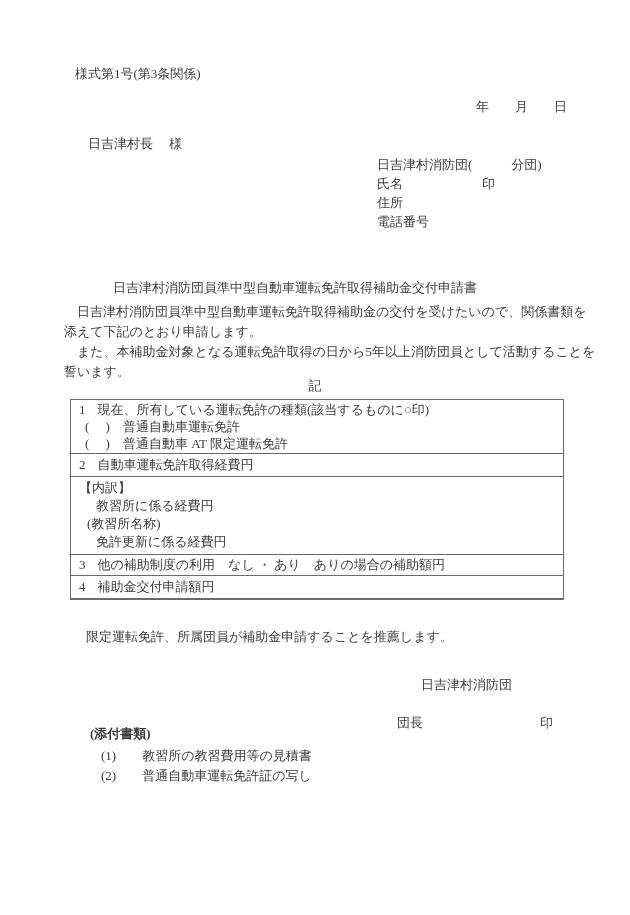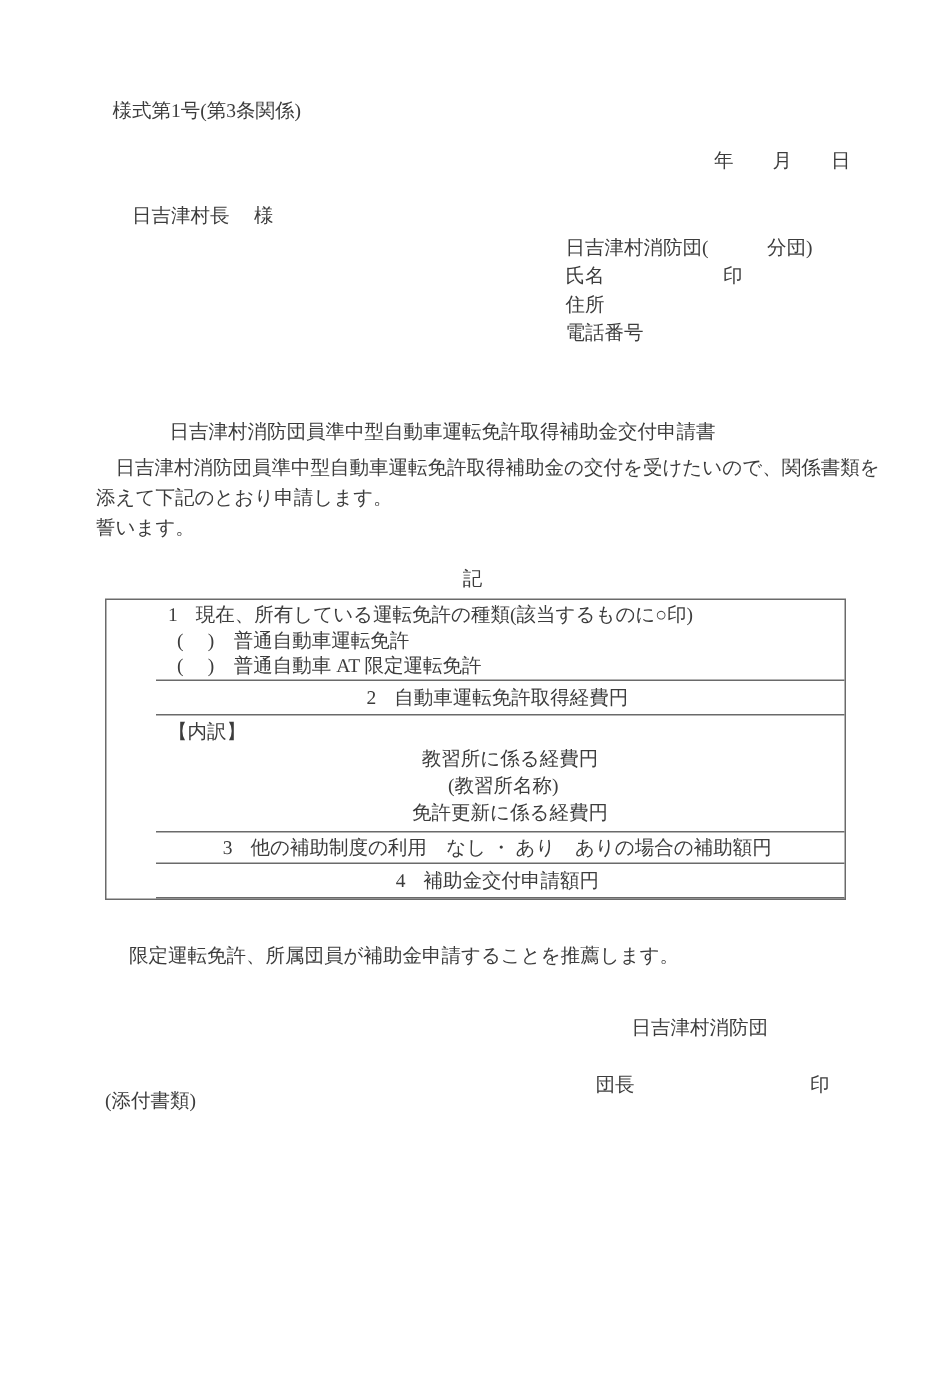--- a/index.html
+++ b/index.html
@@ -30,38 +30,38 @@
 
   
   #main-table {
     position: absolute;
     left: 70px; top: 399px;
     width: 494px;
     border: 1px solid #6a6a6a;
     box-sizing: border-box;
     background: #ffffff;
   }
-  .t-row { border-bottom: 1px solid #6a6a6a; line-height: 18px; padding: 2px 12px 2px 8px; margin-left: 33px; }
+  .t-row { border-bottom: 1px solid #6a6a6a; line-height: 18px; padding: 2px 12px 2px 8px; }
   .t-row.r1 { line-height: 17px; padding: 1px 12px 1px 8px; }
   .t-row.rbk { padding: 2px 12px 3px 8px; }
   .t-row.r3 { padding: 1px 12px 1px 8px; }
   .t-row.r5 { padding: 4px 12px 4px 8px; border-bottom: none; }
   .t-no { display: inline-block; margin-right: 12px; }
-  .flexline { display: flex; justify-content: center; white-space: nowrap; }
+  .flexline { display: flex; justify-content: flex-start; white-space: nowrap; }
   .opt-line { padding-left: 6px; }
   .bk-item  { padding-left: 17px; }
   .bk-name  { padding-left: 8px; }
   .r5-label { margin-right: 20px; }
 
   #recommendation { left: 64px; top: 629px; text-indent: 22px; }
   #bottom-org     { left: 421px; top: 677px; }
   #bottom-role    { left: 397px; top: 695px; margin-top: 20px; }
   #bottom-role .seal { margin-left: 117px; }
 
-  #attachments-header { left: 70px;  top: 726px; }
+  #attachments-header { left: 90px;  top: 726px; font-weight: bold; }
   #attachment-items   { left: 101px; top: 746px; line-height: 20px; }
   .att-text { margin-left: 26px; }
 </style>
 </head>
 <body>
 
 <div class="page">
 
   <div class="abs" id="form-number">様式第1号(第3条関係)</div>
 
@@ -76,20 +76,21 @@
     </div>
     <div>住所</div>
     <div>電話番号</div>
   </div>
 
   <div class="abs" id="doc-title">日吉津村消防団員準中型自動車運転免許取得補助金交付申請書</div>
 
   <div class="abs" id="body-text">
     <div>　日吉津村消防団員準中型自動車運転免許取得補助金の交付を受けたいので、関係書類を</div>
     <div>添えて下記のとおり申請します。</div>
+    <div>　また、本補助金対象となる運転免許取得の日から5年以上消防団員として活動することを</div>
     <div>誓います。</div>
   </div>
 
   <div class="abs" id="ki-heading">記</div>
 
   <div id="main-table">
 
     <div class="t-row r1">
       <div><span class="t-no">1</span><span>現在、所有している運転免許の種類(該当するものに○印)</span></div>
       <div class="opt-line">(　 )　普通自動車運転免許</div>
@@ -139,14 +140,22 @@
   <div class="abs" id="recommendation">限定運転免許、所属団員が補助金申請することを推薦します。</div>
 
   <div class="abs" id="bottom-org">日吉津村消防団</div>
 
   <div class="abs" id="bottom-role">
     <span>団長</span><span class="seal">印</span>
   </div>
 
   <div class="abs" id="attachments-header">(添付書類)</div>
 
+  <div class="abs" id="attachment-items">
+    <div>
+      <span>(1)</span><span class="att-text">教習所の教習費用等の見積書</span>
+    </div>
+    <div>
+      <span>(2)</span><span class="att-text">普通自動車運転免許証の写し</span>
+    </div>
+  </div>
 
 </div>
 
 </body></html>

